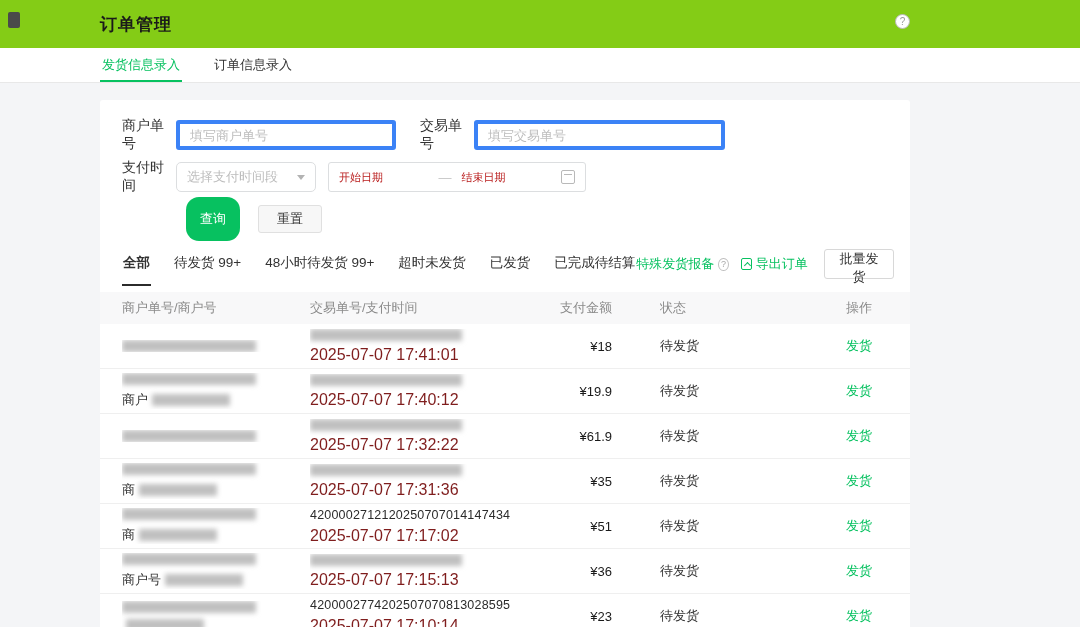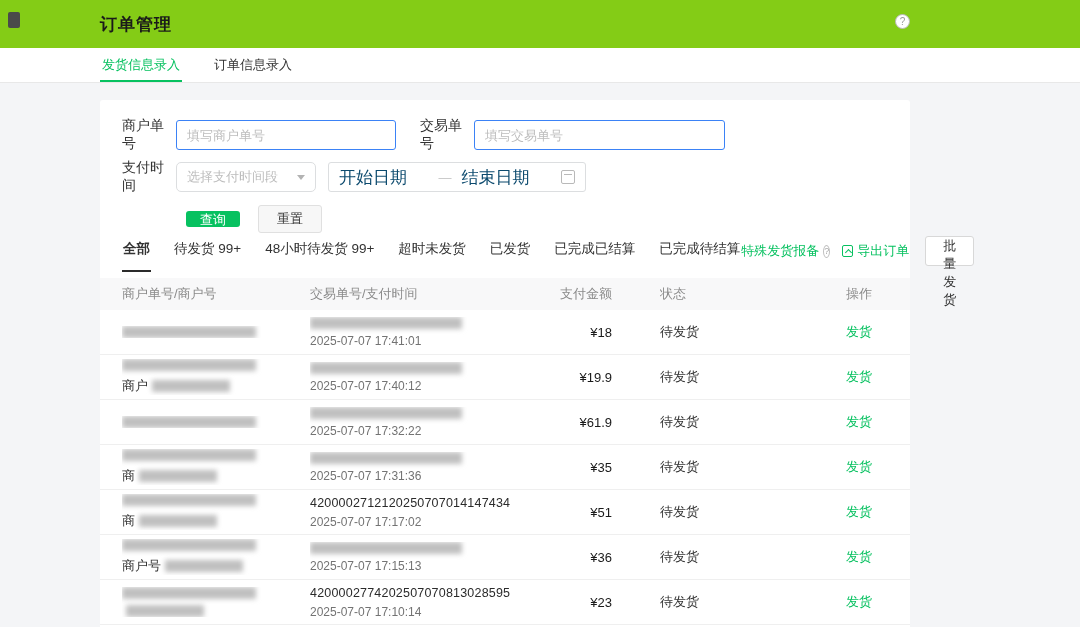--- a/index.html
+++ b/index.html
@@ -31,55 +31,55 @@
   
   .content { padding-top:17px; }
   .card { margin-left:100px; width:810px; min-height:560px; background:#fff; border-radius:3px; padding:20px 0 0; }
 
   
   .form { padding:0 22px; }
   .form-row { display:flex; align-items:center; margin-bottom:12px; height:30px; }
   .form-row label { width:52px; font-size:14px; color:#333; margin-right:2px; flex:none; }
   .lbl2 { margin-left:24px; }
   .text-input {
-    height:30px; border:1px solid #3b82f6; border-radius:3px; padding:0 10px;
+    height:30px; border:4px solid #3b82f6; border-radius:3px; padding:0 10px;
     font-size:13px; color:#333; outline:none; background:#fff;
     font-family:"Liberation Sans","DejaVu Sans",sans-serif;
   }
   .text-input::placeholder { color:#bdbdbd; }
   .w220 { width:220px; } .w218 { width:251px; }
   .select {
     width:140px; height:30px; border:1px solid #dcdee0; border-radius:5px;
     display:flex; align-items:center; justify-content:space-between;
     padding:0 10px; cursor:pointer; background:#fff;
   }
   .select .ph { color:#bdbdbd; font-size:13px; }
   .chev { width:0; height:0; border-left:4px solid transparent; border-right:4px solid transparent; border-top:5px solid #b3b3b3; }
   .daterange {
     margin-left:12px; width:258px; height:30px; border:1px solid #dcdee0; border-radius:3px;
     display:flex; align-items:center; padding:0 10px; gap:10px; cursor:pointer; background:#fff;
   }
-  .daterange .ph { color:#0c4a6e; font-size:17px; flex:1; }
+  .daterange .ph { color:#b91c1c; font-size:11px; flex:1; }
   .daterange .sep { color:#c5c5c5; flex:none; }
   .cal { width:14px; height:14px; border:1px solid #b9b9b9; border-radius:2px; position:relative; flex:none; }
   .cal::before { content:''; position:absolute; left:2px; right:2px; top:3px; border-top:1px solid #b9b9b9; }
   .btn-row { padding-left:64px; margin-bottom:0; }
   .btn-primary {
-    min-width:52px; height:16px; padding:0 14px; background:var(--green); color:#fff;
-    border:none; border-radius:3px; font-size:13px; cursor:pointer;
+    min-width:52px; height:44px; padding:0 14px; background:var(--green); color:#fff;
+    border:none; border-radius:13px; font-size:13px; cursor:pointer;
     font-family:"Liberation Sans","DejaVu Sans",sans-serif;
   }
   .btn-plain {
     margin-left:18px; min-width:64px; height:28px; padding:0 16px; background:#f7f7f7;
     border:1px solid #e0e0e0; border-radius:3px; font-size:13px; color:#333; cursor:pointer;
     font-family:"Liberation Sans","DejaVu Sans",sans-serif;
   }
 
   
-  .status-row { margin-top:0; padding:0 16px 0 22px; display:flex; justify-content:space-between; align-items:flex-end; }
+  .status-row { margin-top:14px; padding:0 16px 0 22px; display:flex; justify-content:space-between; align-items:center; }
   .status-tabs { display:flex; gap:22px; align-items:flex-end; }
   .stab { font-size:13.5px; color:#333; padding:6px 1px 12px; cursor:pointer; border-bottom:2px solid transparent; white-space:nowrap; }
   .stab.active { font-weight:700; border-bottom-color:#2b2b2b; }
   .right-actions { display:flex; align-items:center; gap:12px; padding-bottom:6px; }
   .green-link { color:var(--green); font-size:13px; cursor:pointer; text-decoration:none; display:flex; align-items:center; gap:4px; white-space:nowrap; }
   .info-circle {
     width:13px; height:13px; border:1px solid #c0c0c0; border-radius:50%; color:#a8a8a8;
     font-size:9px; line-height:11px; text-align:center; cursor:pointer; margin-left:-8px;
   }
   .export-icon { width:11px; height:12px; border:1px solid var(--green); border-radius:2px; position:relative; display:inline-block; }
@@ -104,21 +104,21 @@
   .head-row { background:#f8f8f9; height:32px; color:#8a8a8a; font-size:13px; }
   .body-row { height:45px; border-bottom:1px solid #efefef; }
   .cell { overflow:hidden; }
   .cell.right { text-align:right; }
   .blur { background:#c0c0c0; height:12px; border-radius:1px; filter:blur(2.5px); }
   .blur-merchant { width:134px; }
   .blur-txn { width:152px; }
   .blur-line2 { width:78px; display:inline-block; vertical-align:middle; margin-left:4px; }
   .merchant .line2 { margin-top:6px; font-size:13px; color:#333; display:flex; align-items:center; }
   .txn-no { font-size:12.5px; color:#2b2b2b; letter-spacing:0.2px; }
-  .paytime { margin-top:5px; font-size:12px; color:#737373; }
+  .paytime { margin-top:5px; font-size:16px; color:#7f1d1d; }
   .amount { font-size:13px; color:#1a1a1a; }
   .status { font-size:13px; color:#333; }
   .ship-link { color:var(--green); font-size:13px; cursor:pointer; text-decoration:none; }
 </style>
 </head>
 <body>
 
 <header class="topbar">
   <div class="corner-chip"></div>
   <div class="page-title">订单管理</div>
@@ -159,21 +159,20 @@
       </div>
     </div>
 
     <div class="status-row">
       <div class="status-tabs" id="statusTabs">
           <div class="stab active">全部</div>
           <div class="stab">待发货 99+</div>
           <div class="stab">48小时待发货 99+</div>
           <div class="stab">超时未发货</div>
           <div class="stab">已发货</div>
-          <div class="stab">已完成已结算</div>
           <div class="stab">已完成待结算</div>
         </div>
       <div class="right-actions">
         <a class="green-link">
           <span>特殊发货报备</span>
         </a>
         <span class="info-circle">?</span>
         <a class="green-link">
           <span class="export-icon"></span>
           <span>导出订单</span>

